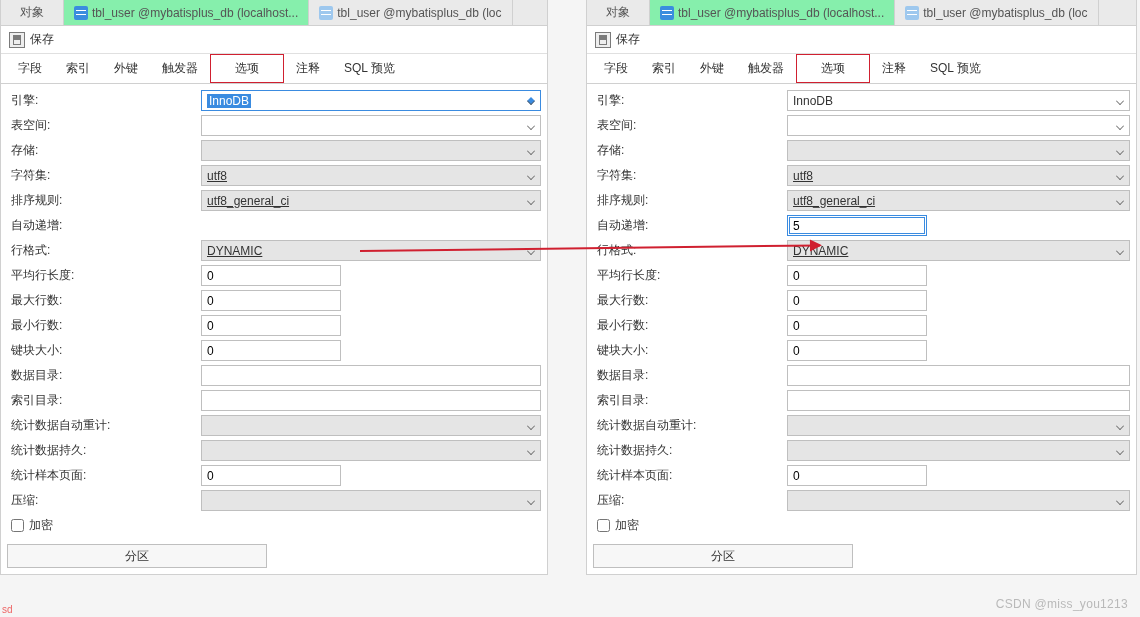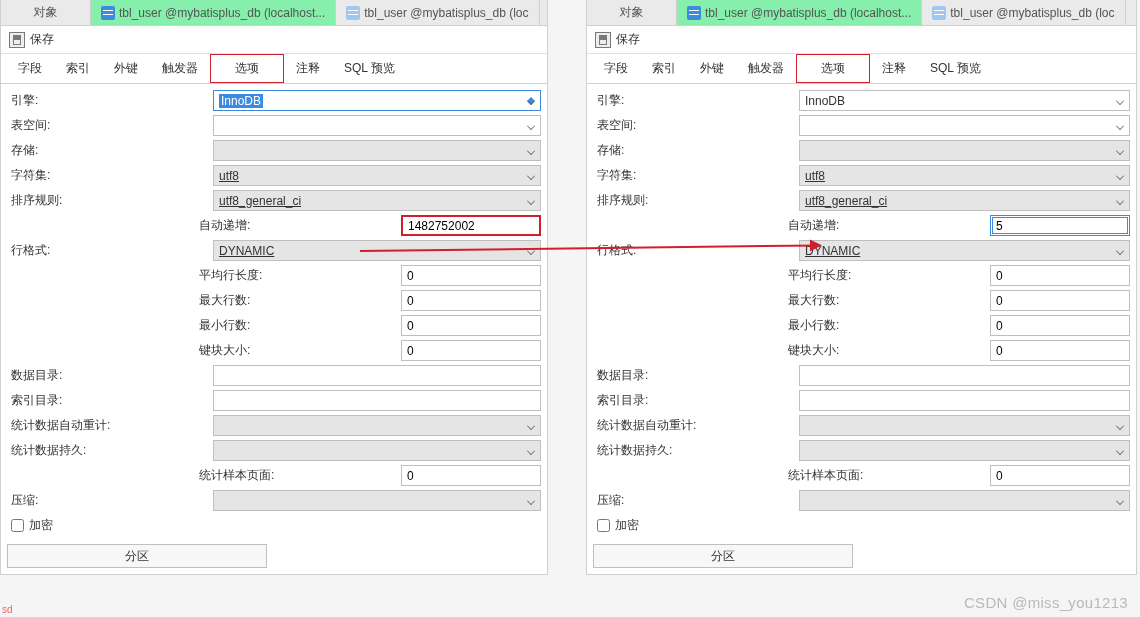--- a/index.html
+++ b/index.html
@@ -52,21 +52,21 @@
   }
   .top-tab .ticon::before,
   .top-tab .ticon::after {
     content:'';
     position:absolute;
     background:#fff;
   }
   .top-tab .ticon::before { left:2px; right:2px; top:4px; height:1px; }
   .top-tab .ticon::after { left:2px; right:2px; top:8px; height:1px; }
   .top-tab.light .ticon { background:#9ec8ee; }
-  .top-tab.objects { justify-content:center; width:90px; }
+  .top-tab.objects { justify-content:center; width:63px; }
 
   .toolbar {
     display:flex; align-items:center;
     padding:4px 8px;
     border-bottom:1px solid #e0e0e0;
     gap:5px;
     height:28px;
   }
   .save-icon {
     width:16px;height:16px;
@@ -107,22 +107,21 @@
   }
 
   .form {
     padding:4px 6px;
     flex:1;
   }
   .form-row {
     display:flex;
     align-items:center;
     height:25px;
-    gap:16px;
-    justify-content:flex-end;
+    gap:4px;
   }
   .form-label {
     width:190px;
     padding:3px 4px;
     color:#333;
   }
   .form-input {
     flex:1;
     display:flex;
     align-items:center;
@@ -180,21 +179,21 @@
     line-height:22px;
     width:260px;
     cursor:pointer;
   }
 
   .watermark {
     position:absolute;
     right:12px;
     bottom:6px;
     color:#b9b9b9;
-    font-size:15px;
+    font-size:12px;
     font-family: Arial, sans-serif;
     letter-spacing:0.3px;
   }
   .sd { position:absolute; left:2px; bottom:2px; color:#e66; font-size:10px; }
 
   
   .arrow-annot {
     position:absolute;
     left:360px;
     top:250px;
@@ -286,23 +285,20 @@
         <div class="form-label">排序规则:</div>
         <div class="form-input">
             <div class="combo disabled">
               <span>utf8_general_ci</span>
               <span class="arrow"></span>
             </div>
           </div>
       </div>
       <div class="form-row">
         <div class="form-label">自动递增:</div>
-        <div class="form-input half">
-            <input class="redbox" type="text" value="1482752002" style="">
-          </div>
       </div>
       <div class="form-row">
         <div class="form-label">行格式:</div>
         <div class="form-input">
             <div class="combo disabled">
               <span>DYNAMIC</span>
               <span class="arrow"></span>
             </div>
           </div>
       </div>

